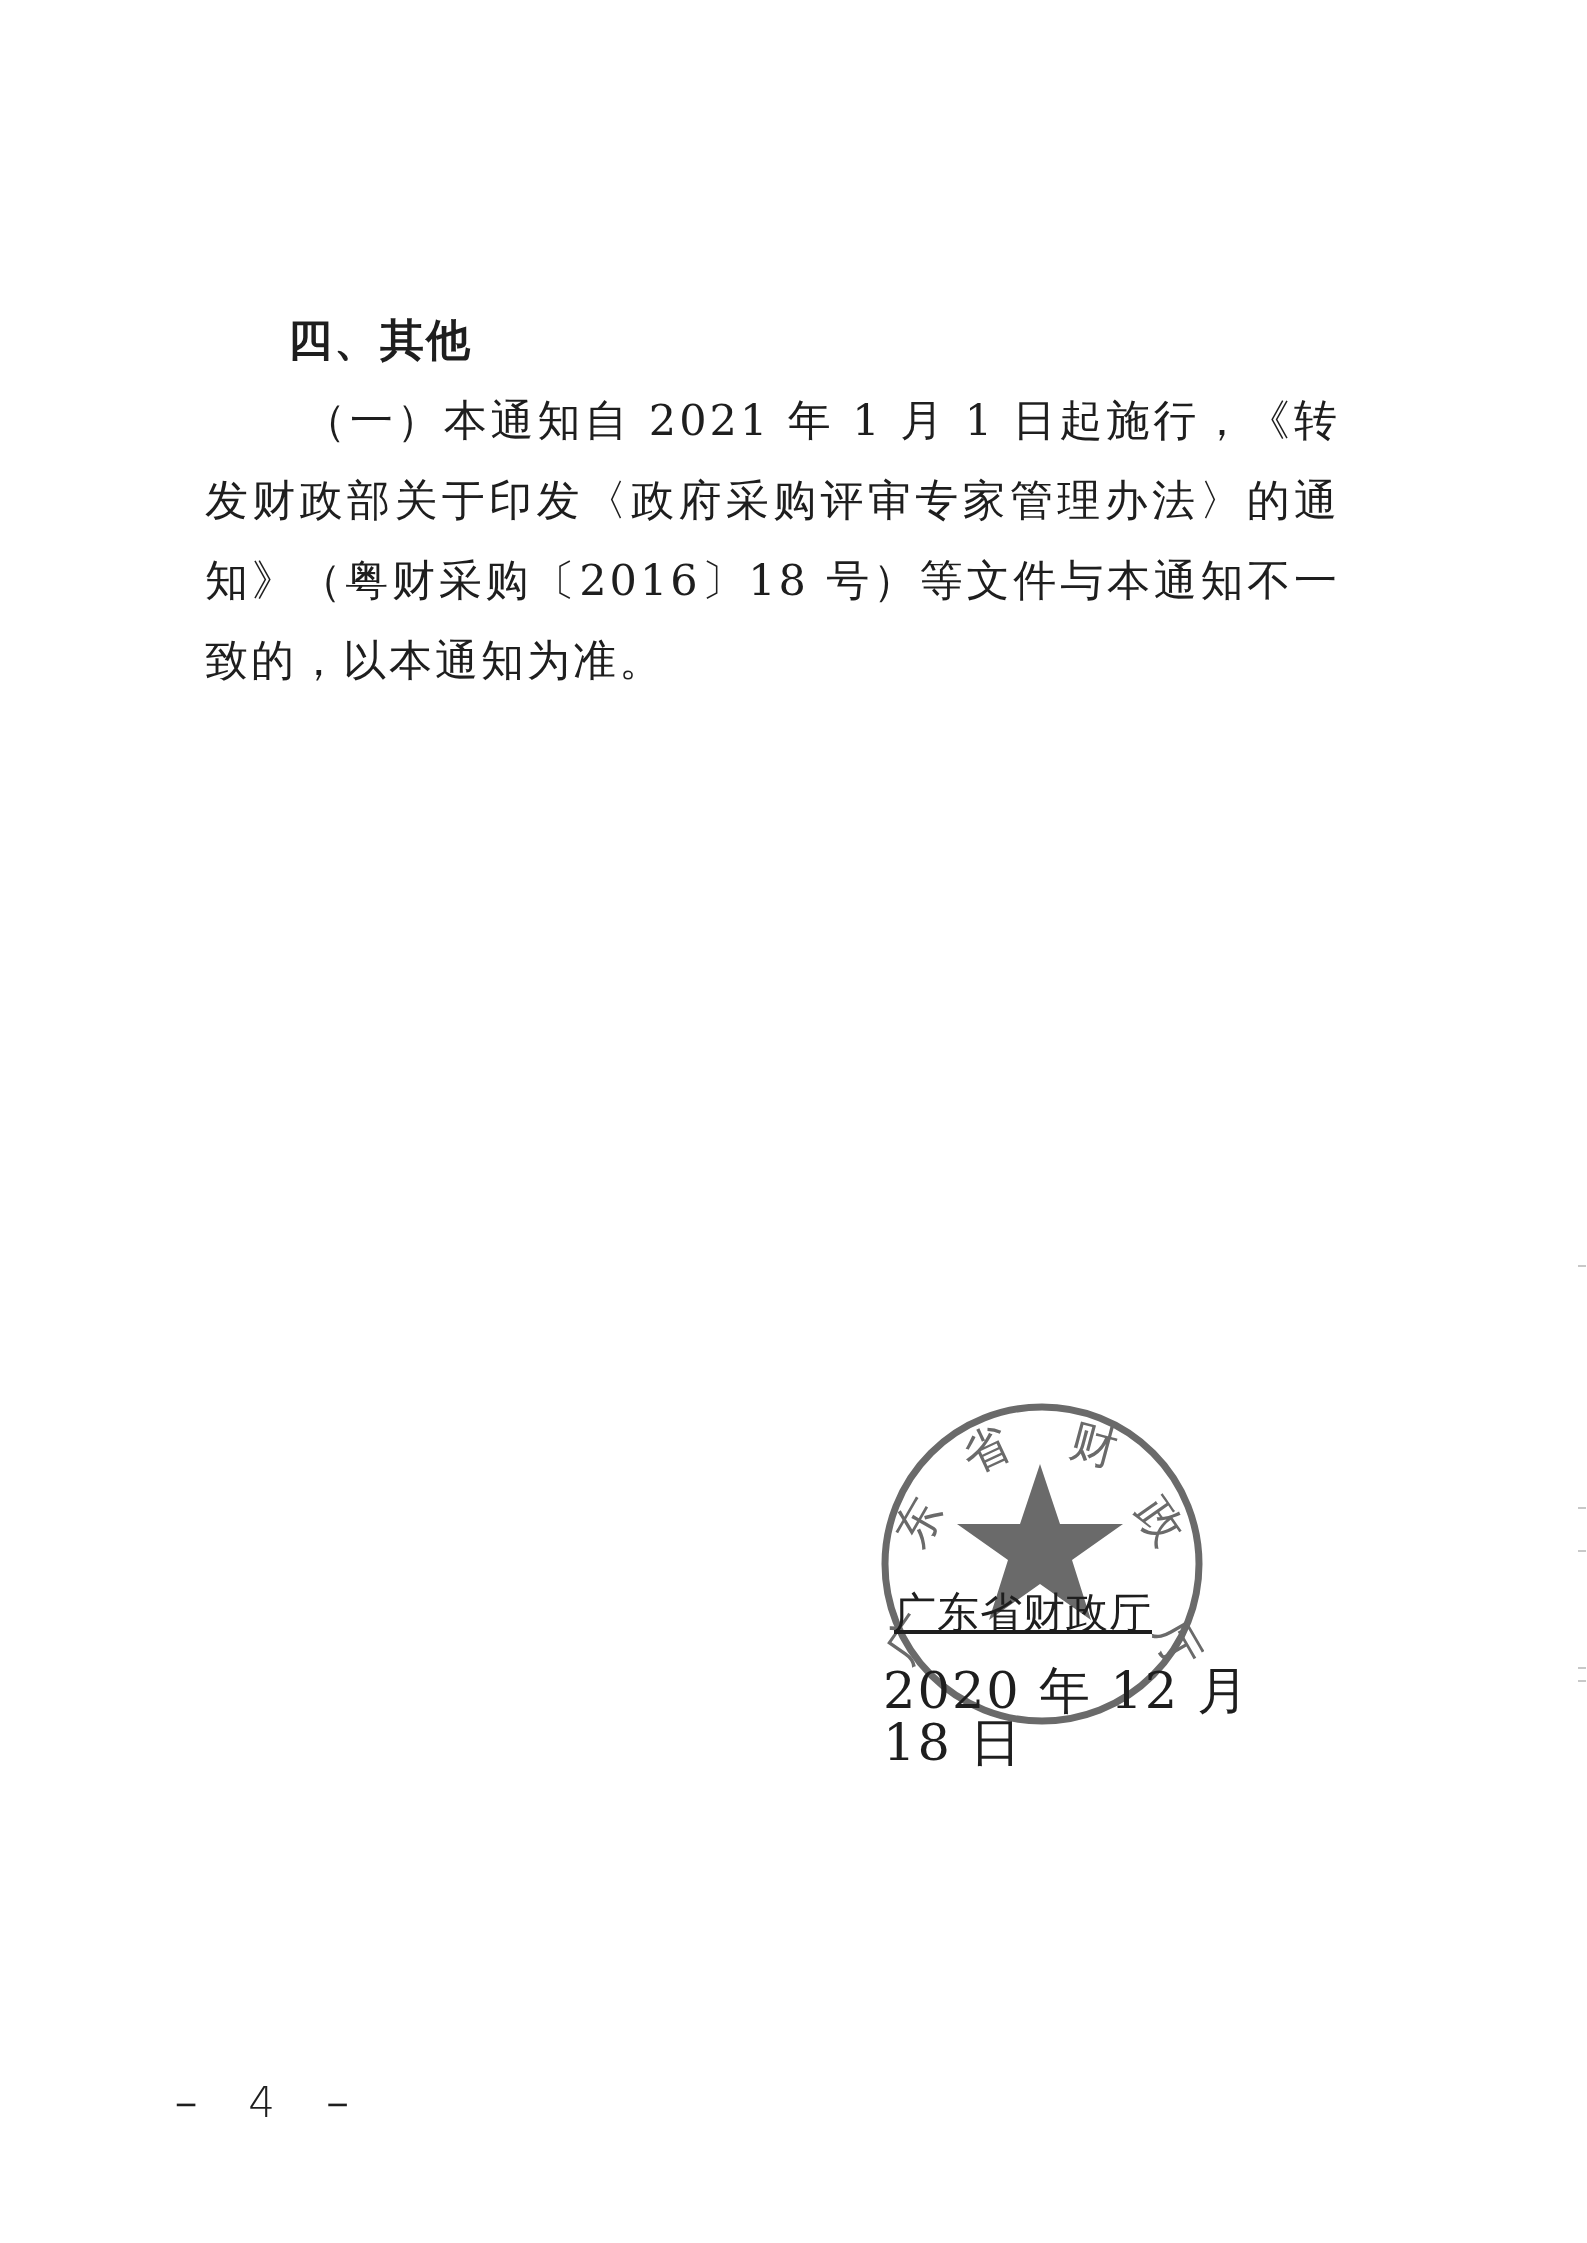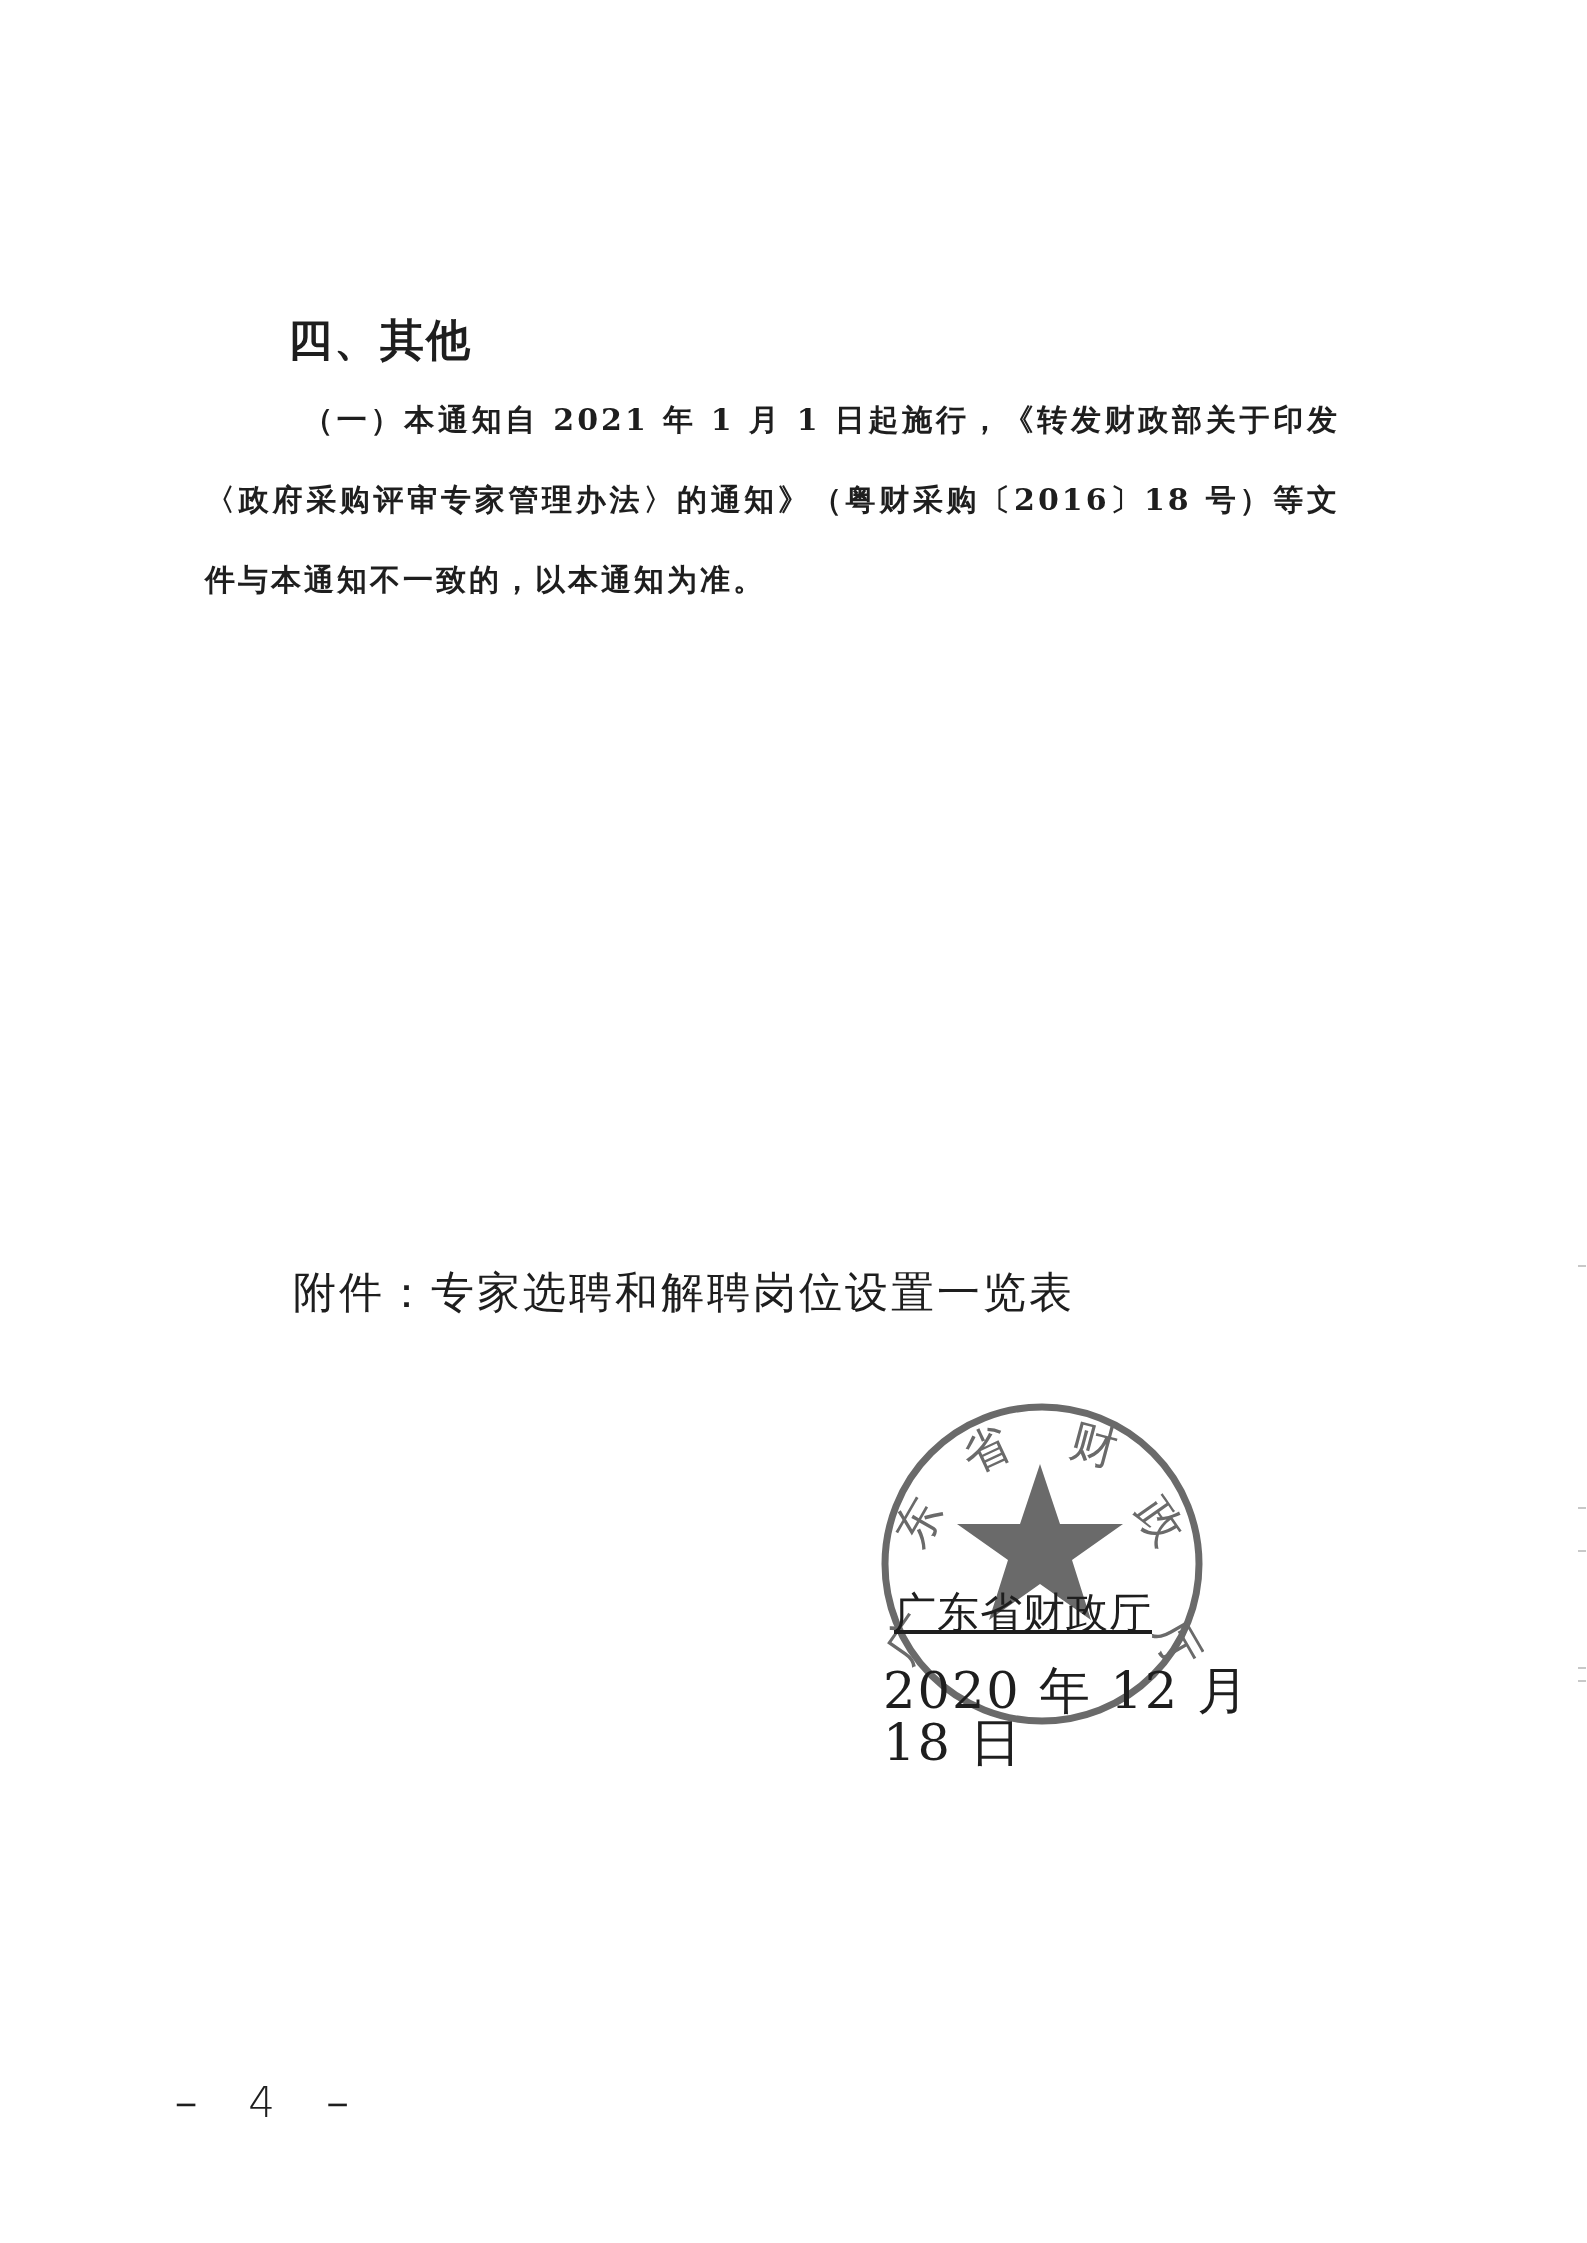--- a/index.html
+++ b/index.html
@@ -6,22 +6,22 @@
   body {
     width: 1587px; height: 2243px; background: #ffffff; position: relative; overflow: hidden;
     font-family: "DejaVu Serif", "Liberation Serif", serif; color: #1e1e1e;
   }
   .page { position: absolute; left: 0; top: 0; width: 1317px; height: 2243px; }
   .heading {
     position: absolute; left: 288px; top: 314px; font-size: 44px; line-height: 52px;
     font-family: "DejaVu Sans", sans-serif; font-weight: bold; letter-spacing: 2px;
   }
   .para {
-    position: absolute; left: 205px; width: 1135px; font-size: 30px; line-height: 80px;
-    text-indent: 98px; text-align: justify; text-align-last: left; letter-spacing: 3px; font-weight: bold;
+    position: absolute; left: 205px; width: 1135px; font-size: 43px; line-height: 80px;
+    text-indent: 98px; text-align: justify; text-align-last: left; letter-spacing: 3px;
   }
   .p1 { top: 380px; }
   .p2 { top: 620px; }
   .p3 { top: 940px; }
   .attach {
     position: absolute; left: 293px; top: 1266px; font-size: 43px; line-height: 52px; letter-spacing: 3px;
   }
   .stamp {
     position: absolute; left: 880px; top: 1402px; width: 324px; height: 324px;
   }
@@ -39,21 +39,20 @@
 </style>
 </head>
 <body>
 
 <div class="page">
 
   <div class="heading">四、其他</div>
 
   <div class="para p1">（一）本通知自 2021 年 1 月 1 日起施行，《转发财政部关于印发〈政府采购评审专家管理办法〉的通知》（粤财采购〔2016〕18 号）等文件与本通知不一致的，以本通知为准。</div>
 
-  <div class="attach">附件：专家选聘和解聘岗位设置一览表</div>
 
   <svg class="stamp" viewBox="0 0 324 324" xmlns="http://www.w3.org/2000/svg">
     <circle cx="162" cy="162" r="157" fill="none" stroke="#6a6a6a" stroke-width="7"></circle>
     <polygon points="160,62 180,122 243,122 192,158 211,218 160,182 109,218 128,158 77,122 140,122" fill="#6a6a6a"></polygon>
     <g font-family="DejaVu Sans, sans-serif" font-size="46" fill="#6a6a6a" text-anchor="middle">
       <text x="42" y="246" transform="rotate(-55 42 246)">广</text>
       <text x="52" y="128" transform="rotate(-60 52 128)">东</text>
       <text x="112" y="62" transform="rotate(-25 112 62)">省</text>
       <text x="210" y="58" transform="rotate(15 210 58)">财</text>
       <text x="268" y="128" transform="rotate(55 268 128)">政</text>

